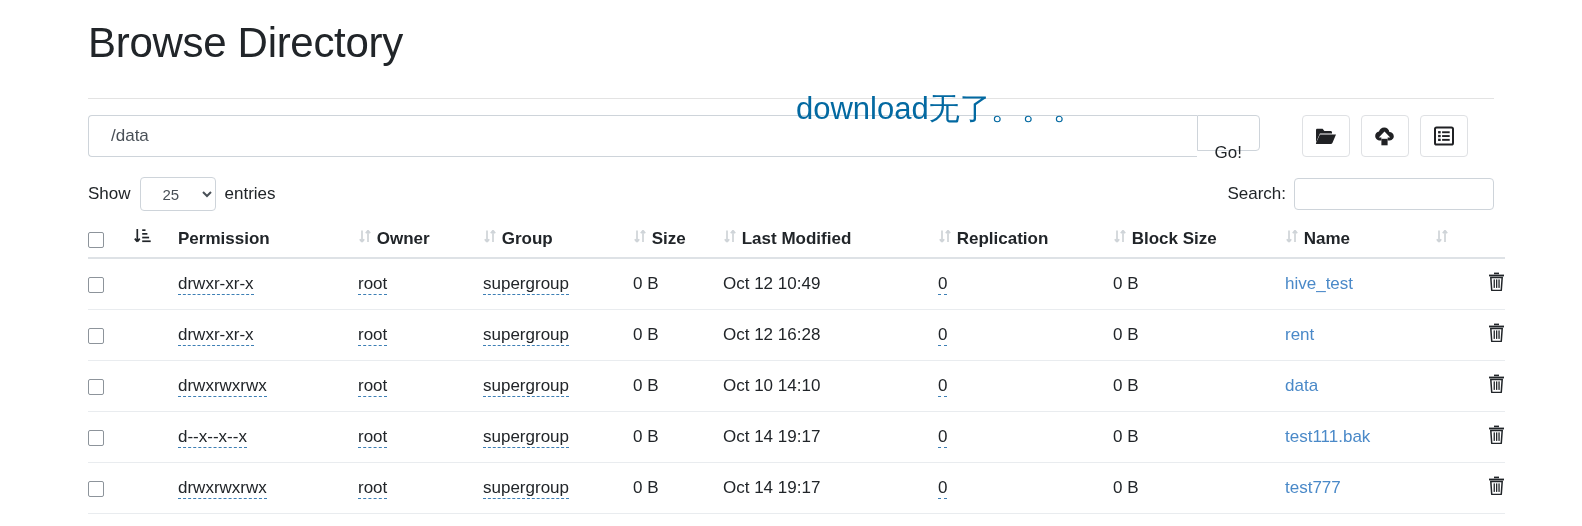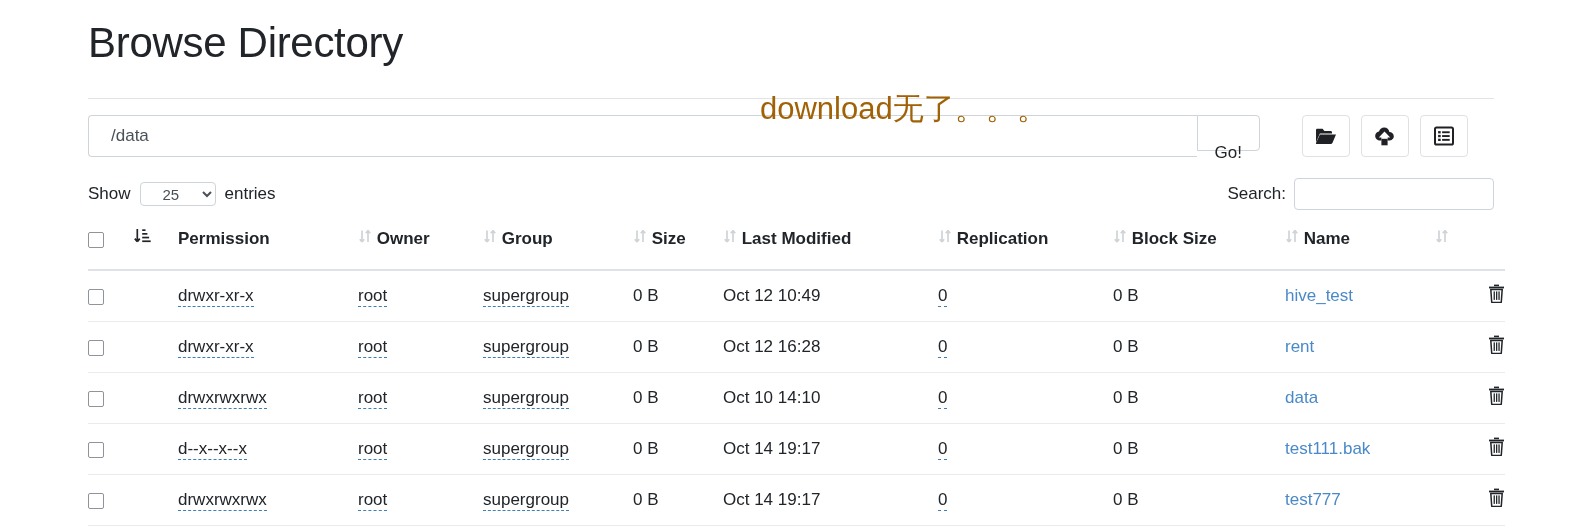--- a/index.html
+++ b/index.html
@@ -101,24 +101,24 @@
     align-items: center;
     justify-content: center;
     cursor: pointer;
     padding: 0;
   }
   .icon-btn svg { display: block; }
 
   
   .annotation {
     position: absolute;
-    left: 672px;
+    left: 708px;
     top: -22px;
     font-size: 31px;
-    color: #a16207;
+    color: #0369a1;
     font-family: "Liberation Sans", sans-serif;
     white-space: nowrap;
     line-height: 1;
     pointer-events: none;
   }
 
   
   .controls-row {
     display: flex;
     align-items: center;
@@ -129,21 +129,21 @@
 
   .show-entries {
     display: flex;
     align-items: center;
     font-size: 17px;
     color: #212529;
     gap: 9px;
   }
 
   .entries-select {
-    height: 24px;
+    height: 34px;
     width: 76px;
     border: 1px solid #ced4da;
     border-radius: 4px;
     background: #fff;
     font-size: 15px;
     font-family: "Liberation Sans", sans-serif;
     color: #495057;
     padding: 0 6px 0 18px;
     cursor: pointer;
   }
@@ -173,21 +173,21 @@
     border-collapse: collapse;
     margin-top: 10px;
     table-layout: fixed;
   }
 
   table.file-table th {
     text-align: left;
     font-size: 17px;
     font-weight: bold;
     color: #212529;
-    padding: 6px 0 20px 0;
+    padding: 6px 0 8px 0;
     border-bottom: 2px solid #dee2e6;
     vertical-align: bottom;
     white-space: nowrap;
   }
 
   table.file-table td {
     font-size: 17px;
     color: #212529;
     padding: 13px 0 13px 0;
     border-bottom: 1px solid #e9ecef;

